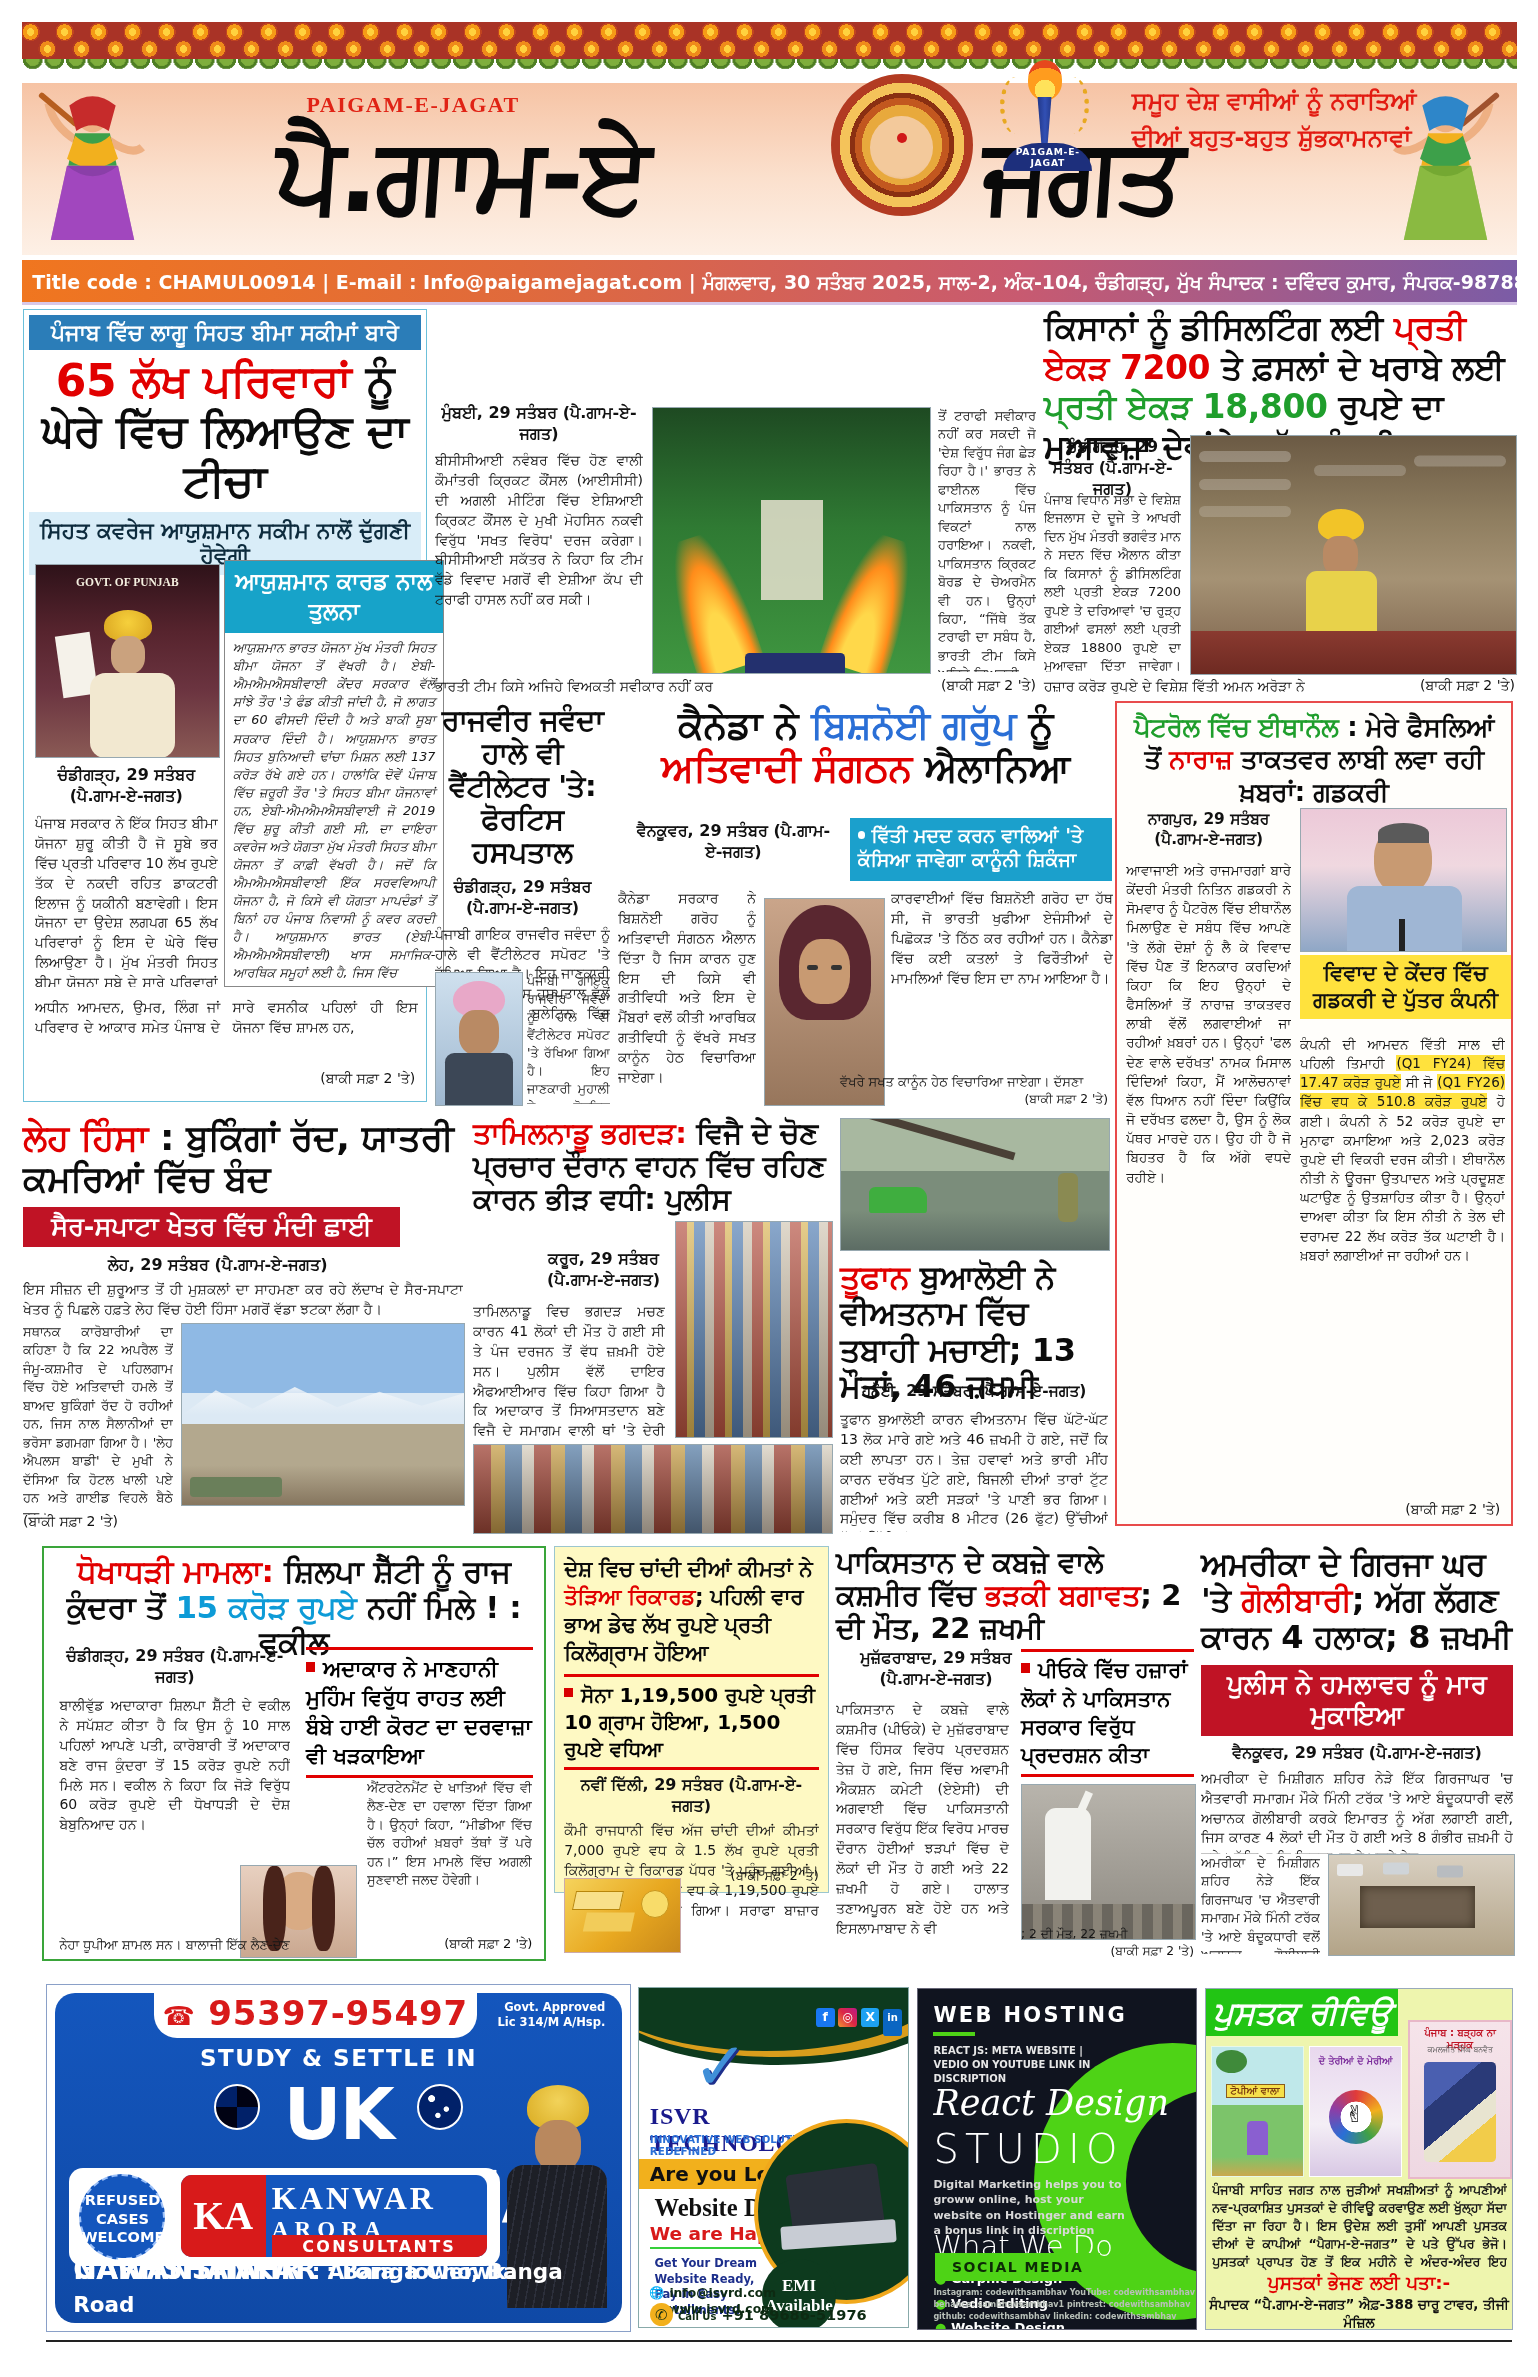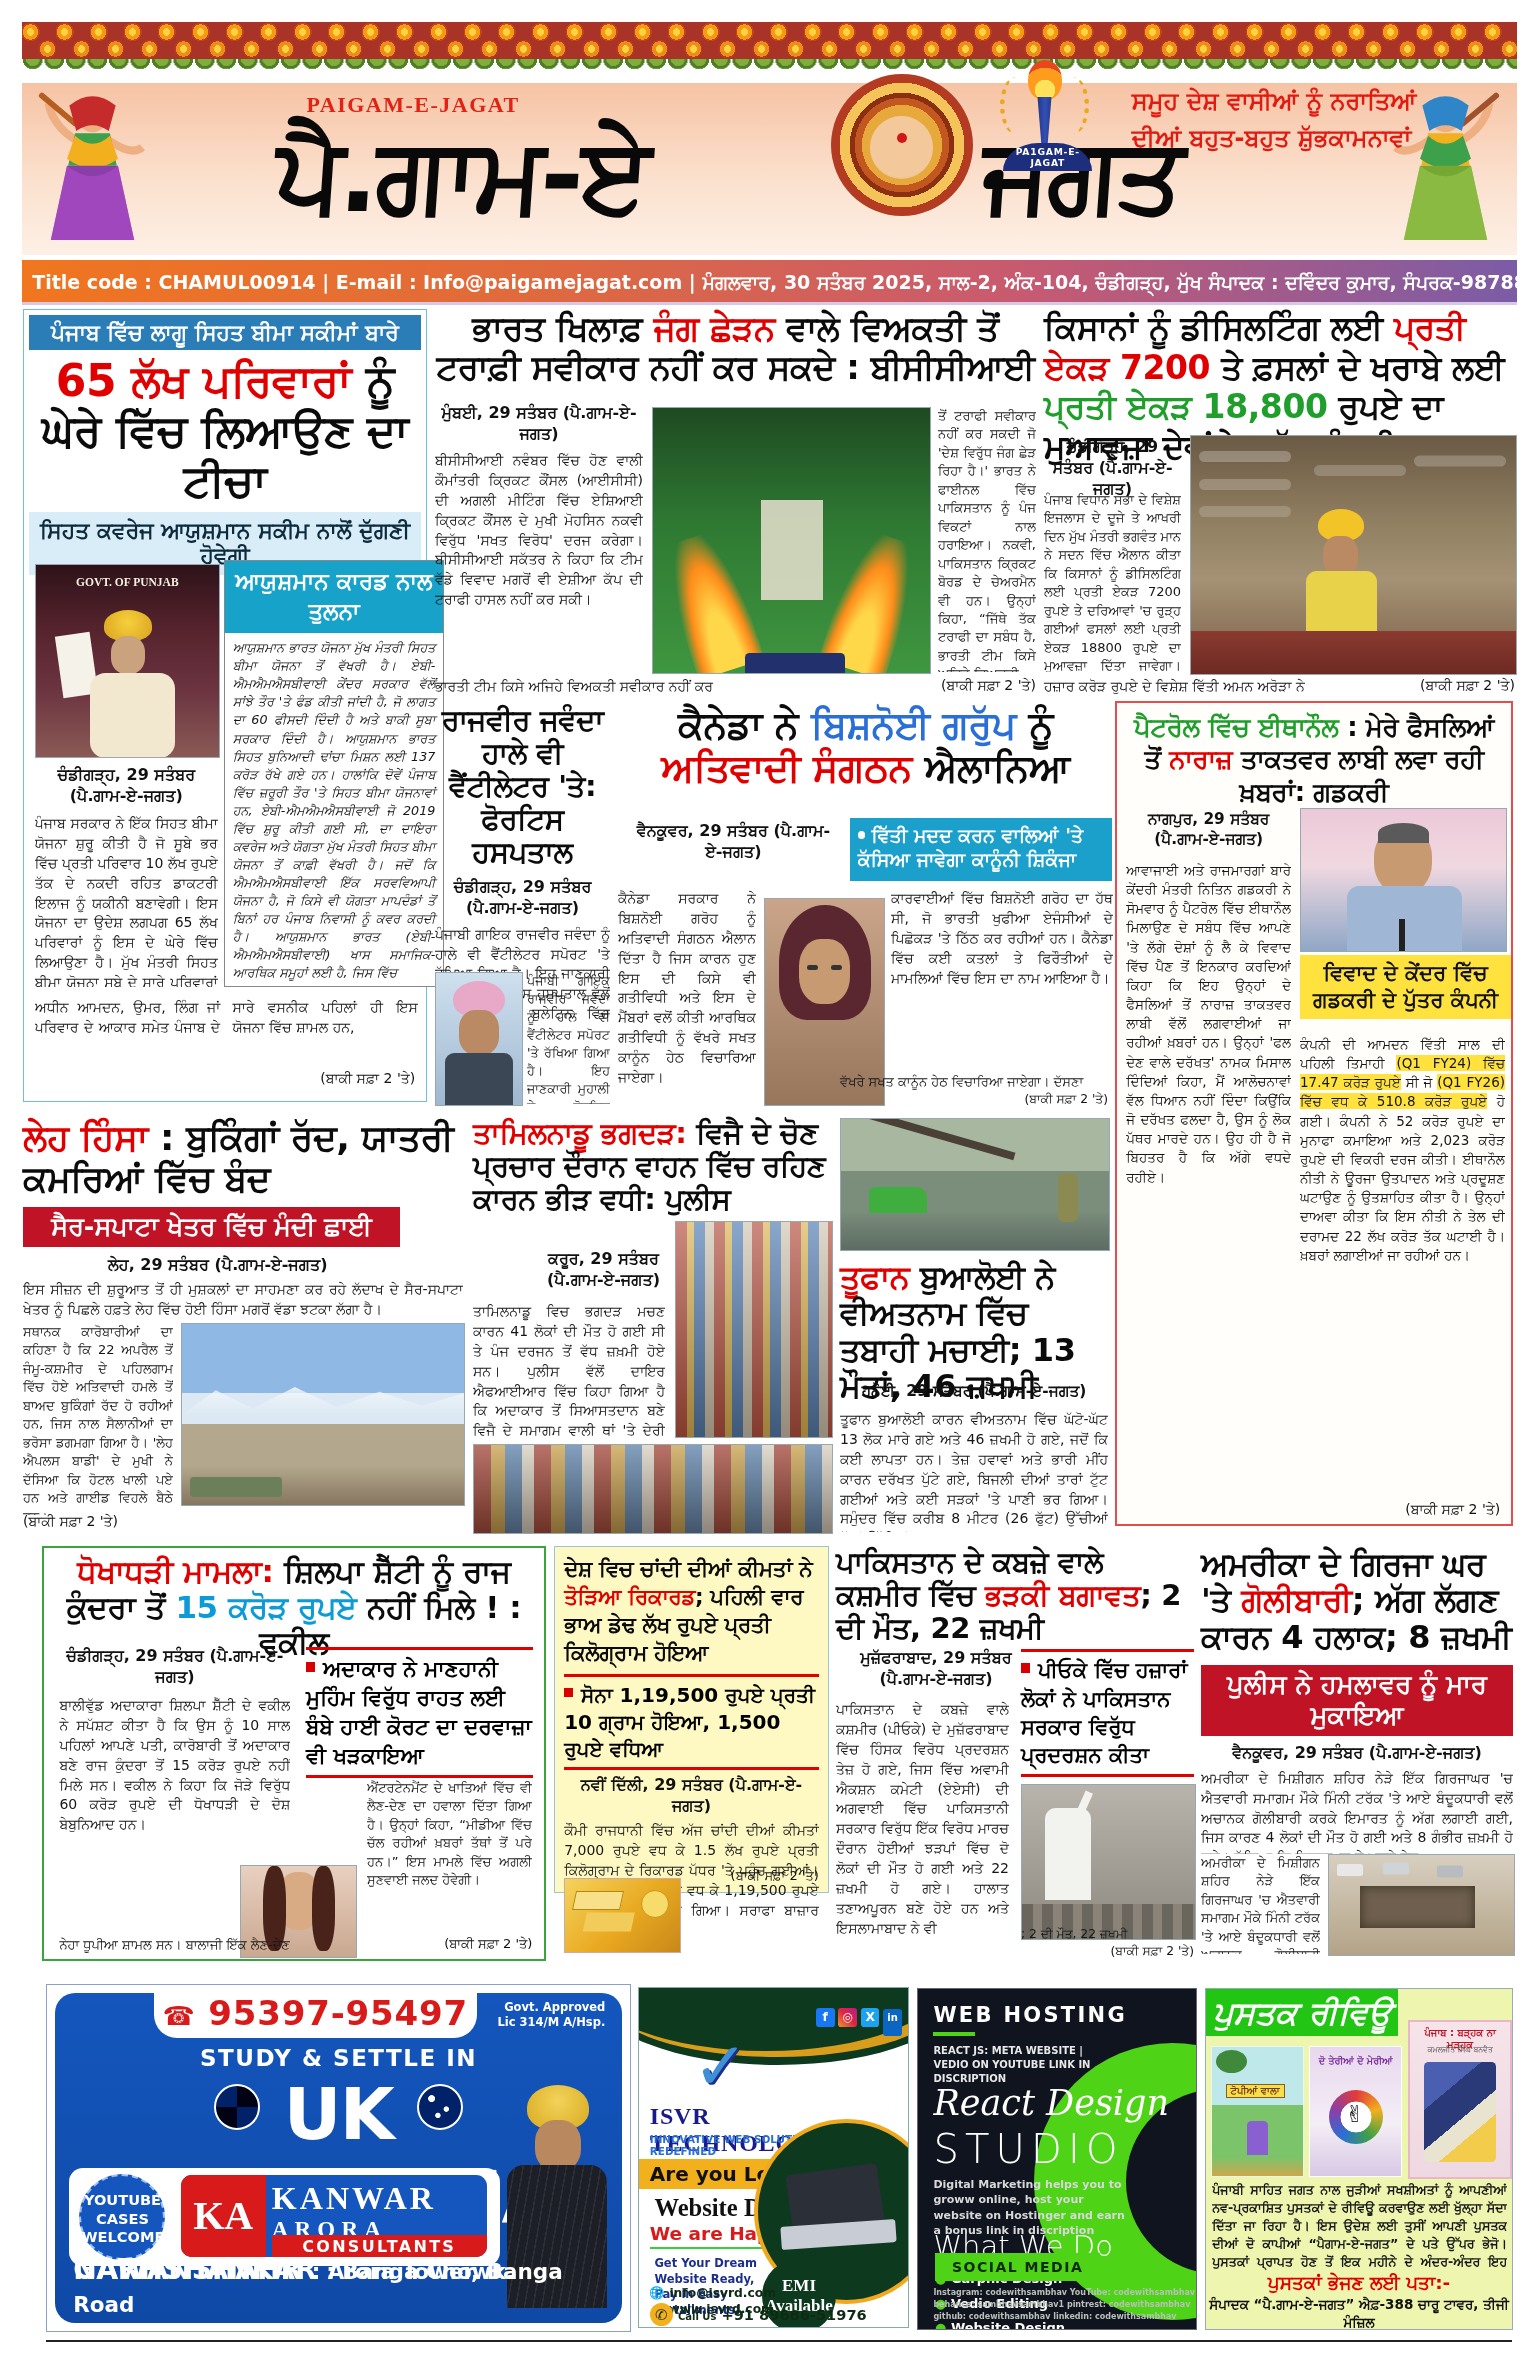--- a/index.html
+++ b/index.html
@@ -138,23 +138,20 @@
     <div class="boxed" style="left:200px;top:250px;width:220px;height:427px;border:0.8px solid #888;background:#fff">
       <div style="background:#17a3c9;color:#fff;font-weight:bold;font-size:23px;text-align:center;padding:6.2px 3.1px;line-height:1.3">ਆਯੁਸ਼ਮਾਨ ਕਾਰਡ ਨਾਲ ਤੁਲਨਾ</div>
       <div class="body" style="font-style:italic;font-size:12.7px;padding:6.2px 7.7px;height:338px">ਆਯੁਸ਼ਮਾਨ ਭਾਰਤ ਯੋਜਨਾ ਮੁੱਖ ਮੰਤਰੀ ਸਿਹਤ ਬੀਮਾ ਯੋਜਨਾ ਤੋਂ ਵੱਖਰੀ ਹੈ। ਏਬੀ-ਐਮਐਮਐਸਬੀਵਾਈ ਕੇਂਦਰ ਸਰਕਾਰ ਵੱਲੋਂ ਸਾਂਝੇ ਤੌਰ 'ਤੇ ਫੰਡ ਕੀਤੀ ਜਾਂਦੀ ਹੈ, ਜੋ ਲਾਗਤ ਦਾ 60 ਫੀਸਦੀ ਦਿੰਦੀ ਹੈ ਅਤੇ ਬਾਕੀ ਸੂਬਾ ਸਰਕਾਰ ਦਿੰਦੀ ਹੈ। ਆਯੁਸ਼ਮਾਨ ਭਾਰਤ ਸਿਹਤ ਬੁਨਿਆਦੀ ਢਾਂਚਾ ਮਿਸ਼ਨ ਲਈ 137 ਕਰੋੜ ਰੱਖੇ ਗਏ ਹਨ। ਹਾਲਾਂਕਿ ਦੋਵੇਂ ਪੰਜਾਬ ਵਿੱਚ ਜ਼ਰੂਰੀ ਤੌਰ 'ਤੇ ਸਿਹਤ ਬੀਮਾ ਯੋਜਨਾਵਾਂ ਹਨ, ਏਬੀ-ਐਮਐਮਐਸਬੀਵਾਈ ਜੋ 2019 ਵਿੱਚ ਸ਼ੁਰੂ ਕੀਤੀ ਗਈ ਸੀ, ਦਾ ਦਾਇਰਾ ਕਵਰੇਜ ਅਤੇ ਯੋਗਤਾ ਮੁੱਖ ਮੰਤਰੀ ਸਿਹਤ ਬੀਮਾ ਯੋਜਨਾ ਤੋਂ ਕਾਫ਼ੀ ਵੱਖਰੀ ਹੈ। ਜਦੋਂ ਕਿ ਐਮਐਮਐਸਬੀਵਾਈ ਇੱਕ ਸਰਵਵਿਆਪੀ ਯੋਜਨਾ ਹੈ, ਜੋ ਕਿਸੇ ਵੀ ਯੋਗਤਾ ਮਾਪਦੰਡਾਂ ਤੋਂ ਬਿਨਾਂ ਹਰ ਪੰਜਾਬ ਨਿਵਾਸੀ ਨੂੰ ਕਵਰ ਕਰਦੀ ਹੈ। ਆਯੁਸ਼ਮਾਨ ਭਾਰਤ (ਏਬੀ-ਐਮਐਮਐਸਬੀਵਾਈ) ਖਾਸ ਸਮਾਜਿਕ-ਆਰਥਿਕ ਸਮੂਹਾਂ ਲਈ ਹੈ, ਜਿਸ ਵਿੱਚ</div>
     </div>
 
     <div class="body cols2 abs" style="left:10.8px;top:688px;width:383px;height:69px">ਅਧੀਨ ਆਮਦਨ, ਉਮਰ, ਲਿੰਗ ਜਾਂ ਪਰਿਵਾਰ ਦੇ ਆਕਾਰ ਸਮੇਤ ਪੰਜਾਬ ਦੇ ਸਾਰੇ ਵਸਨੀਕ ਪਹਿਲਾਂ ਹੀ ਇਸ ਯੋਜਨਾ ਵਿੱਚ ਸ਼ਾਮਲ ਹਨ,</div>
     <div class="cont abs" style="right:10.8px;top:760px">(ਬਾਕੀ ਸਫ਼ਾ 2 'ਤੇ)</div>
   </div>
 
   <div class="abs" style="left:435px;top:309px;width:601px;height:388px">
-    <div class="h ctr" style="font-size:34px">
-      <span>ਭਾਰਤ ਖਿਲਾਫ਼ </span><span class="red">ਜੰਗ ਛੇੜਨ</span><span> ਵਾਲੇ ਵਿਅਕਤੀ ਤੋਂ ਟਰਾਫ਼ੀ ਸਵੀਕਾਰ ਨਹੀਂ ਕਰ ਸਕਦੇ : ਬੀਸੀਸੀਆਈ</span>
-    </div>
     <div class="dl abs" style="left:0;top:94px;width:208px">ਮੁੰਬਈ, 29 ਸਤੰਬਰ (ਪੈ.ਗਾਮ-ਏ-ਜਗਤ)</div>
     <div class="body abs" style="left:0;top:142px;width:208px;height:219px">ਬੀਸੀਸੀਆਈ ਨਵੰਬਰ ਵਿੱਚ ਹੋਣ ਵਾਲੀ ਕੌਮਾਂਤਰੀ ਕ੍ਰਿਕਟ ਕੌਂਸਲ (ਆਈਸੀਸੀ) ਦੀ ਅਗਲੀ ਮੀਟਿੰਗ ਵਿੱਚ ਏਸ਼ਿਆਈ ਕ੍ਰਿਕਟ ਕੌਂਸਲ ਦੇ ਮੁਖੀ ਮੋਹਸਿਨ ਨਕਵੀ ਵਿਰੁੱਧ 'ਸਖਤ ਵਿਰੋਧ' ਦਰਜ ਕਰੇਗਾ। ਬੀਸੀਸੀਆਈ ਸਕੱਤਰ ਨੇ ਕਿਹਾ ਕਿ ਟੀਮ ਵੱਡੇ ਵਿਵਾਦ ਮਗਰੋਂ ਵੀ ਏਸ਼ੀਆ ਕੱਪ ਦੀ ਟਰਾਫੀ ਹਾਸਲ ਨਹੀਂ ਕਰ ਸਕੀ।</div>
     <div class="ph" style="left:217px;top:98px;width:277px;height:265px;background:linear-gradient(180deg,#1e4a22,#2f7a33 45%,#3f9640)">
       <div style="position:absolute;left:108px;top:92px;width:62px;height:100px;background:#e8e2d0;opacity:.85"></div>
       <div style="position:absolute;left:23px;bottom:0;width:69px;height:138px;background:radial-gradient(ellipse at 50% 100%,#ffd84a 0 30%,#ff8c1a 55%,transparent 75%);transform:rotate(-18deg)"></div>
       <div style="position:absolute;right:23px;bottom:0;width:69px;height:138px;background:radial-gradient(ellipse at 50% 100%,#ffd84a 0 30%,#ff8c1a 55%,transparent 75%);transform:rotate(18deg)"></div>
       <div style="position:absolute;left:92px;bottom:0;width:100px;height:20px;background:#23306e;border-radius:4.6px 4.6px 0 0"></div>
     </div>
     <div class="body abs" style="left:503px;top:98px;width:98px;height:265px;font-size:13px">ਤੋਂ ਟਰਾਫੀ ਸਵੀਕਾਰ ਨਹੀਂ ਕਰ ਸਕਦੀ ਜੋ 'ਦੇਸ਼ ਵਿਰੁੱਧ ਜੰਗ ਛੇੜ ਰਿਹਾ ਹੈ।' ਭਾਰਤ ਨੇ ਫਾਈਨਲ ਵਿੱਚ ਪਾਕਿਸਤਾਨ ਨੂੰ ਪੰਜ ਵਿਕਟਾਂ ਨਾਲ ਹਰਾਇਆ। ਨਕਵੀ, ਪਾਕਿਸਤਾਨ ਕ੍ਰਿਕਟ ਬੋਰਡ ਦੇ ਚੇਅਰਮੈਨ ਵੀ ਹਨ। ਉਨ੍ਹਾਂ ਕਿਹਾ, “ਜਿੱਥੇ ਤੱਕ ਟਰਾਫੀ ਦਾ ਸਬੰਧ ਹੈ, ਭਾਰਤੀ ਟੀਮ ਕਿਸੇ ਅਜਿਹੇ ਵਿਅਕਤੀ</div>
     <div class="abs" style="left:0;top:368px;width:601px;font-size:14px">
@@ -369,21 +366,21 @@
       </div>
       <div class="ctr" style="position:absolute;left:0;right:0;top:52px;color:#fff;font-weight:bold;font-size:23px;letter-spacing:1.5px">STUDY &amp; SETTLE IN</div>
       <div class="ctr" style="position:absolute;left:0;right:0;top:80px;color:#fff;font-weight:800;font-size:71px;letter-spacing:-1.5px">
         <span style="display:inline-block;width:42px;height:42px;border-radius:50%;vertical-align:9.2px;background:conic-gradient(#c8102e 0 25%,#fff 25% 50%,#c8102e 50% 75%,#fff 75%),#012169;background-blend-mode:multiply;border:2.3px solid #fff"></span>
         <span>UK</span>
         <span style="display:inline-block;width:42px;height:42px;border-radius:50%;vertical-align:9.2px;background:radial-gradient(circle at 30% 30%,#fff 0 3.1px,transparent 3.8px),radial-gradient(circle at 65% 55%,#fff 0 2.3px,transparent 3.1px),radial-gradient(circle at 45% 70%,#fff 0 2.3px,transparent 3.1px),#012169;border:2.3px solid #fff"></span>
         <span>AUSTRALIA</span>
       </div>
       <div style="position:absolute;left:14px;top:175px;width:431px;height:98px;background:#fff;border-radius:14px">
         <div style="position:absolute;left:10.8px;top:6.2px;width:86px;height:86px;border-radius:50%;background:#1456bd;border:2.3px dashed #9cc0f8;color:#fff;font-weight:bold;font-size:14.6px;text-align:center;padding-top:15.4px;box-sizing:border-box;line-height:1.25">
-          <div>YOUTUBE</div>
+          <div>REFUSED</div>
           <div>CASES</div>
           <div>WELCOME</div>
         </div>
         <div style="position:absolute;left:112px;top:7.7px;width:306px;height:82px;background:#1456bd;border-radius:10.8px;overflow:hidden">
           <div style="position:absolute;left:0;top:0;width:85px;height:82px;background:#d81a1a;color:#fff;font-weight:800;font-size:40px;text-align:center;line-height:82px;font-family:'Liberation Serif',serif">KA</div>
           <div style="position:absolute;left:91px;top:4.6px;color:#fff;font-family:'Liberation Serif',serif">
             <div style="font-size:32px;font-weight:bold;letter-spacing:3.1px">KANWAR</div>
             <div style="font-size:23px;font-weight:bold;letter-spacing:6.2px">ARORA</div>
           </div>
           <div style="position:absolute;left:91px;bottom:0;width:215px;background:#d81a1a;color:#fff;font-weight:bold;font-size:16px;text-align:center;letter-spacing:2.3px;padding:1.5px 0">CONSULTANTS</div>

